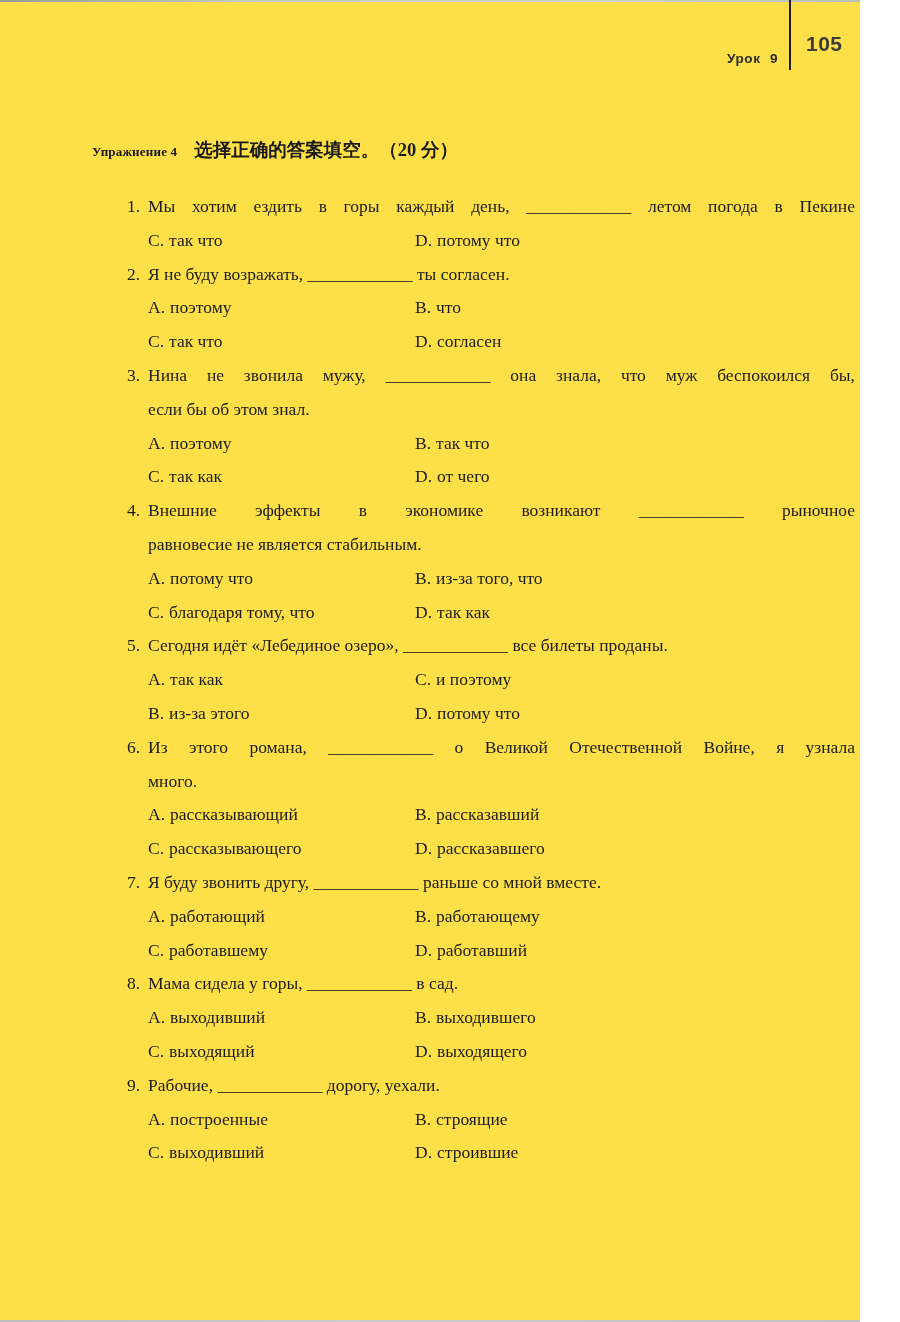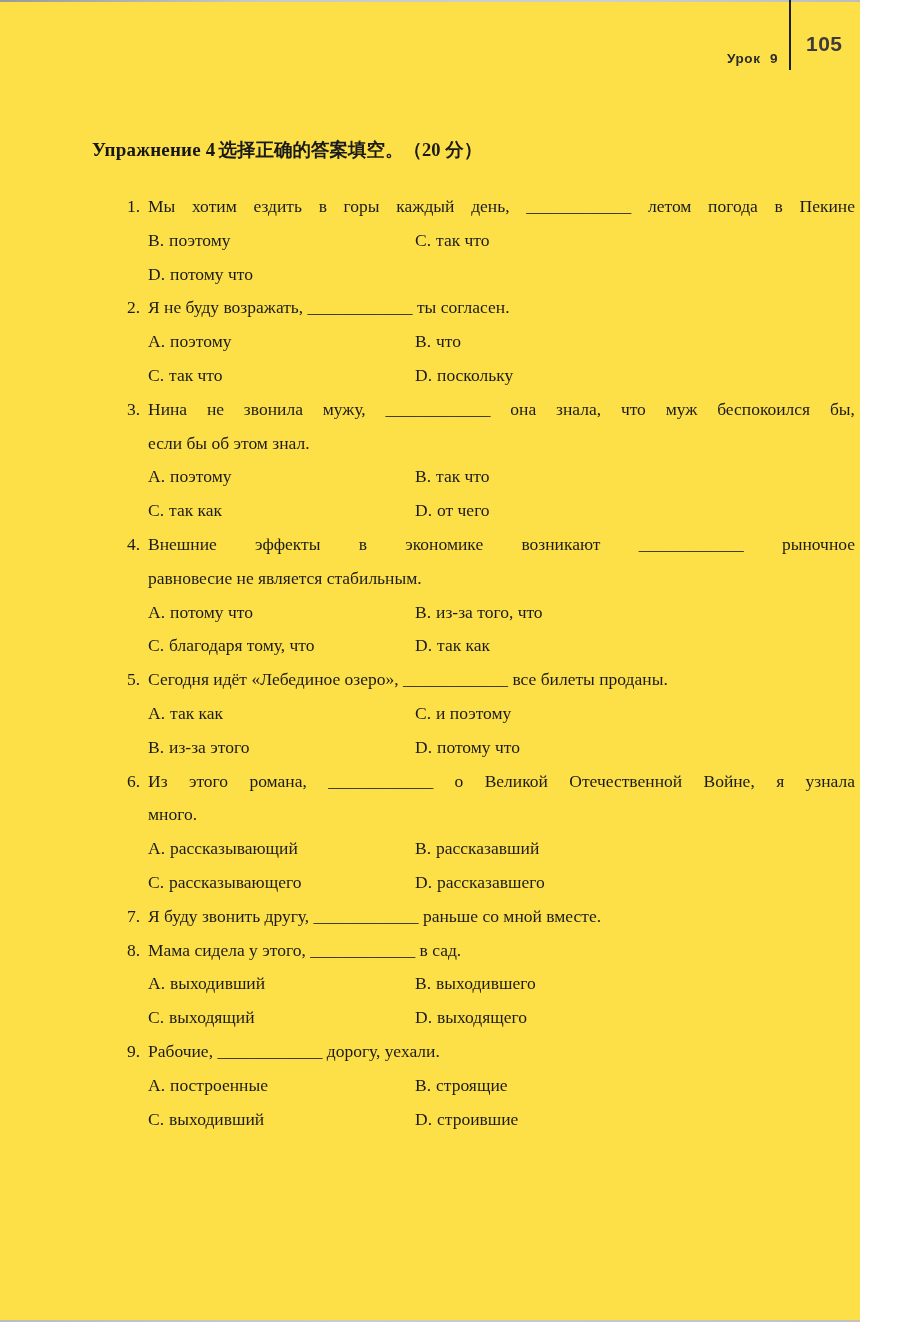--- a/index.html
+++ b/index.html
@@ -42,25 +42,25 @@
     font-size: 21px; font-weight: 600;
     letter-spacing: 0.5px;
     color: #3c3c3c;
   }
   
   .title-row {
     position: absolute; top: 137px; left: 92px; width: 760px;
     white-space: nowrap;
   }
   .ex-label {
-    font-size: 19px; font-weight: bold; color: #171717;
+    font-size: 13px; font-weight: bold; color: #171717;
     letter-spacing: 0.2px;
   }
   .ex-instruction {
-    margin-left: 3px;
+    margin-left: 17px;
     font-size: 18.5px; font-weight: bold; color: #1a1a1a;
   }
   
   .questions {
     position: absolute; top: 190px; left: 127px; width: 728px;
     font-size: 17.5px; line-height: 33.8px; color: #1b1b1b;
   }
   .q { display: flex; }
   .q-num { width: 21px; flex: 0 0 21px; }
   .q-body { flex: 1 1 auto; width: 707px; }
@@ -92,38 +92,37 @@
   </div>
 
   <div class="questions">
   <div class="q">
     <div class="q-num">1.</div>
     <div class="q-body">
       <div class="q-lines">
             <div class="q-line justify">Мы хотим ездить в горы каждый день, ____________ летом погода в Пекине</div>
           </div>
       <div class="q-options">
-            <div class="opt"><span class="opt-label">B.</span><span class="opt-text">поэтому</span></div>
             <div class="opt"><span class="opt-label">C.</span><span class="opt-text">так что</span></div>
             <div class="opt"><span class="opt-label">D.</span><span class="opt-text">потому что</span></div>
           </div>
     </div>
   </div>
 
   <div class="q">
     <div class="q-num">2.</div>
     <div class="q-body">
       <div class="q-lines">
             <div class="q-line">Я не буду возражать, ____________ ты согласен.</div>
           </div>
       <div class="q-options">
             <div class="opt"><span class="opt-label">A.</span><span class="opt-text">поэтому</span></div>
             <div class="opt"><span class="opt-label">B.</span><span class="opt-text">что</span></div>
             <div class="opt"><span class="opt-label">C.</span><span class="opt-text">так что</span></div>
-            <div class="opt"><span class="opt-label">D.</span><span class="opt-text">поскольку</span></div>
+            <div class="opt"><span class="opt-label">D.</span><span class="opt-text">согласен</span></div>
           </div>
     </div>
   </div>
 
   <div class="q">
     <div class="q-num">3.</div>
     <div class="q-body">
       <div class="q-lines">
             <div class="q-line justify">Нина не звонила мужу, ____________ она знала, что муж беспокоился бы,</div>
             <div class="q-line">если бы об этом знал.</div>
@@ -183,28 +182,34 @@
           </div>
     </div>
   </div>
 
   <div class="q">
     <div class="q-num">7.</div>
     <div class="q-body">
       <div class="q-lines">
             <div class="q-line">Я буду звонить другу, ____________ раньше со мной вместе.</div>
           </div>
+      <div class="q-options">
+            <div class="opt"><span class="opt-label">A.</span><span class="opt-text">работающий</span></div>
+            <div class="opt"><span class="opt-label">B.</span><span class="opt-text">работающему</span></div>
+            <div class="opt"><span class="opt-label">C.</span><span class="opt-text">работавшему</span></div>
+            <div class="opt"><span class="opt-label">D.</span><span class="opt-text">работавший</span></div>
+          </div>
     </div>
   </div>
 
   <div class="q">
     <div class="q-num">8.</div>
     <div class="q-body">
       <div class="q-lines">
-            <div class="q-line">Мама сидела у этого, ____________ в сад.</div>
+            <div class="q-line">Мама сидела у горы, ____________ в сад.</div>
           </div>
       <div class="q-options">
             <div class="opt"><span class="opt-label">A.</span><span class="opt-text">выходивший</span></div>
             <div class="opt"><span class="opt-label">B.</span><span class="opt-text">выходившего</span></div>
             <div class="opt"><span class="opt-label">C.</span><span class="opt-text">выходящий</span></div>
             <div class="opt"><span class="opt-label">D.</span><span class="opt-text">выходящего</span></div>
           </div>
     </div>
   </div>
 

